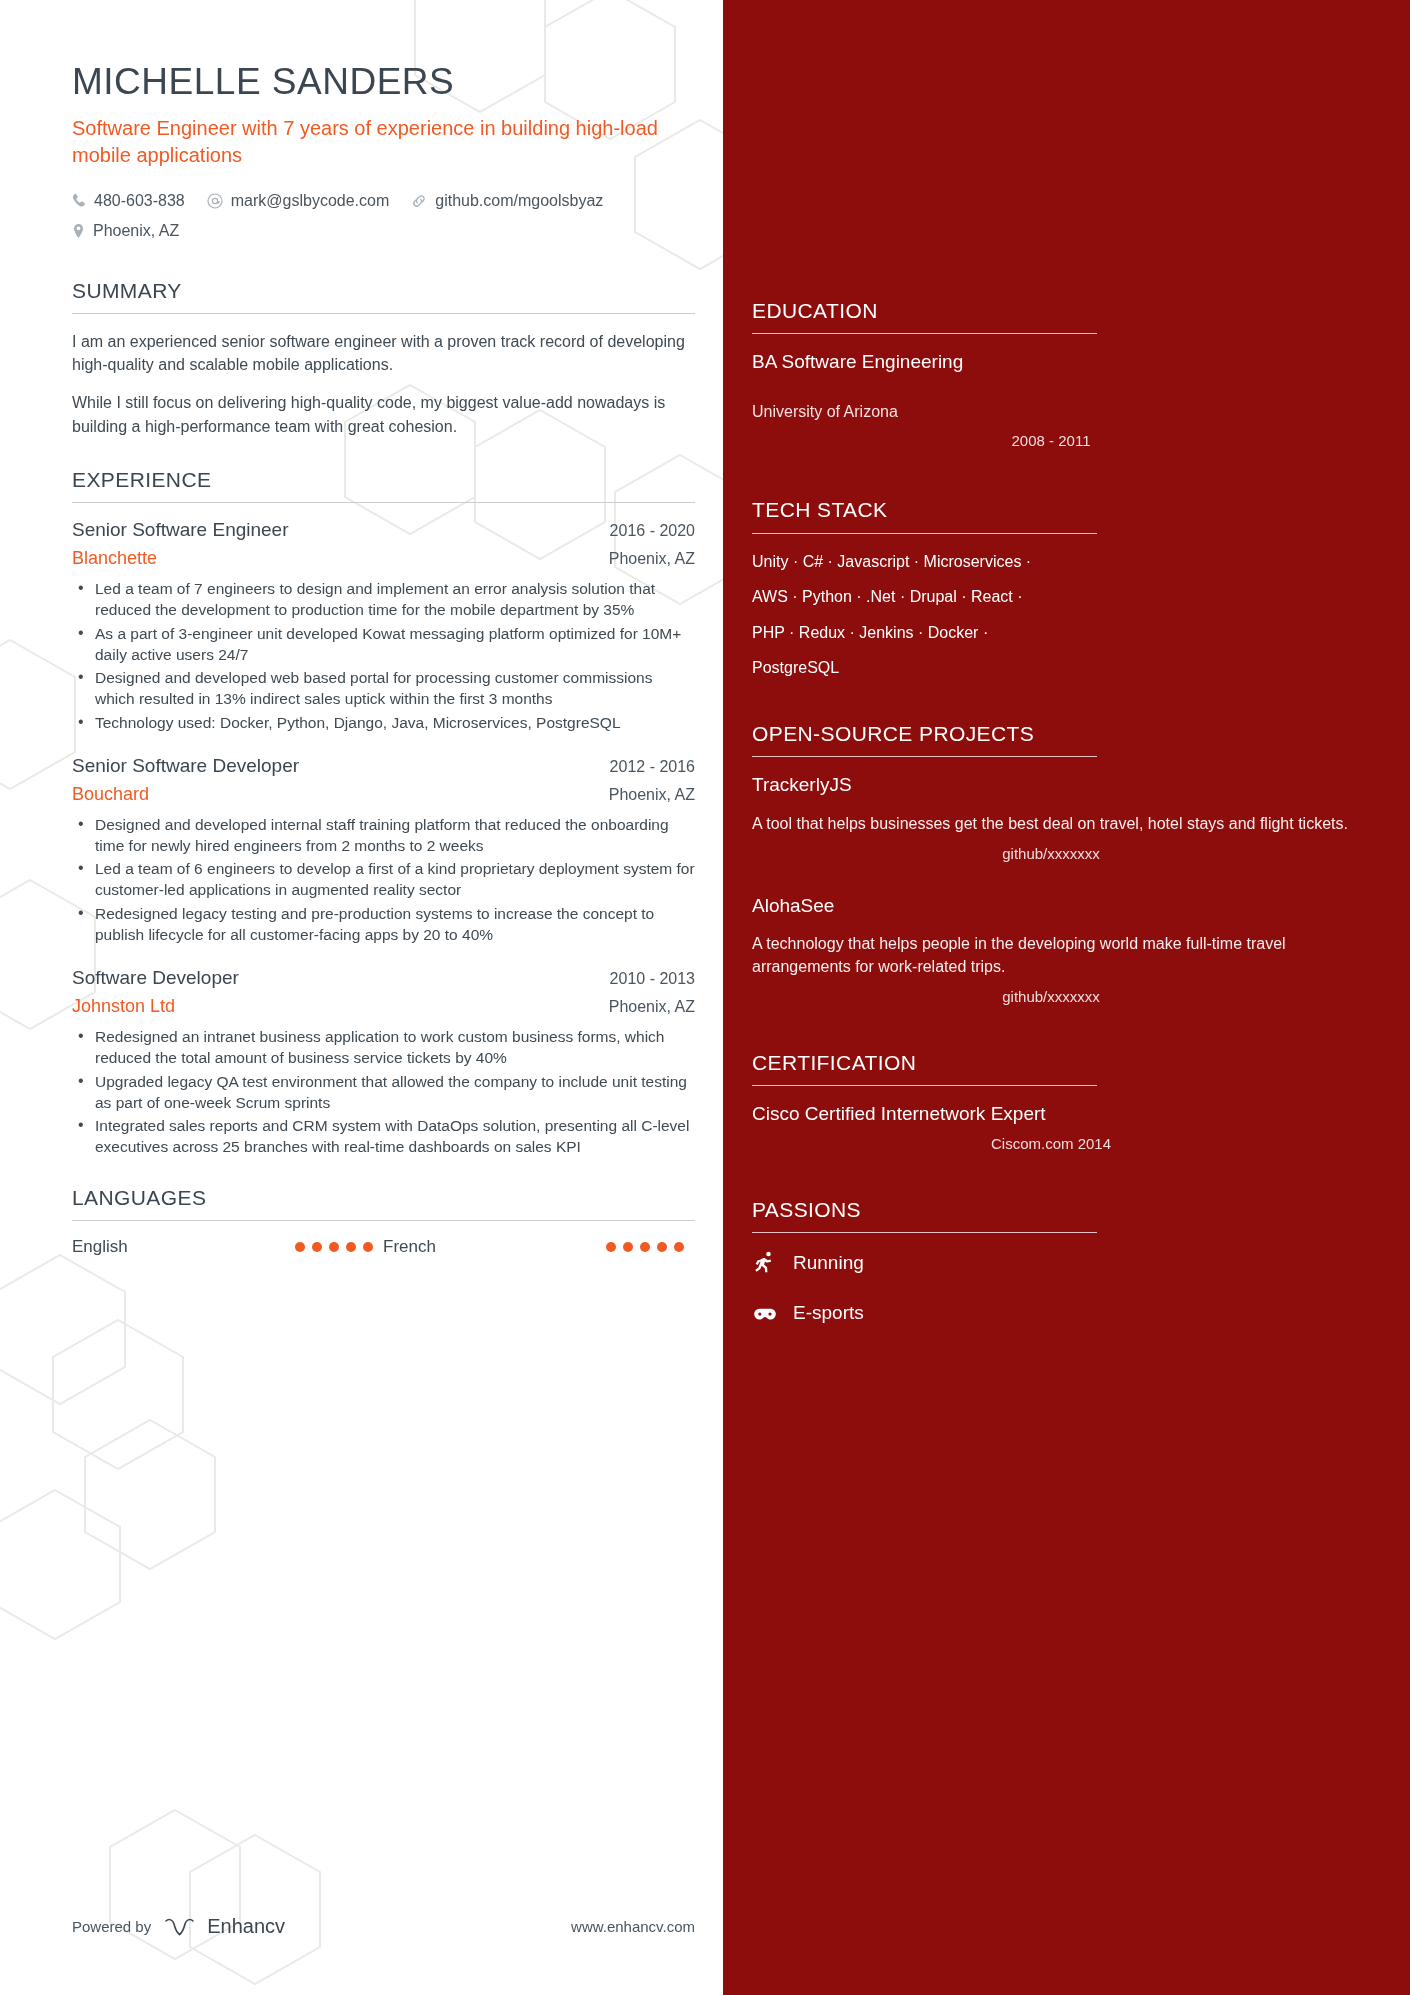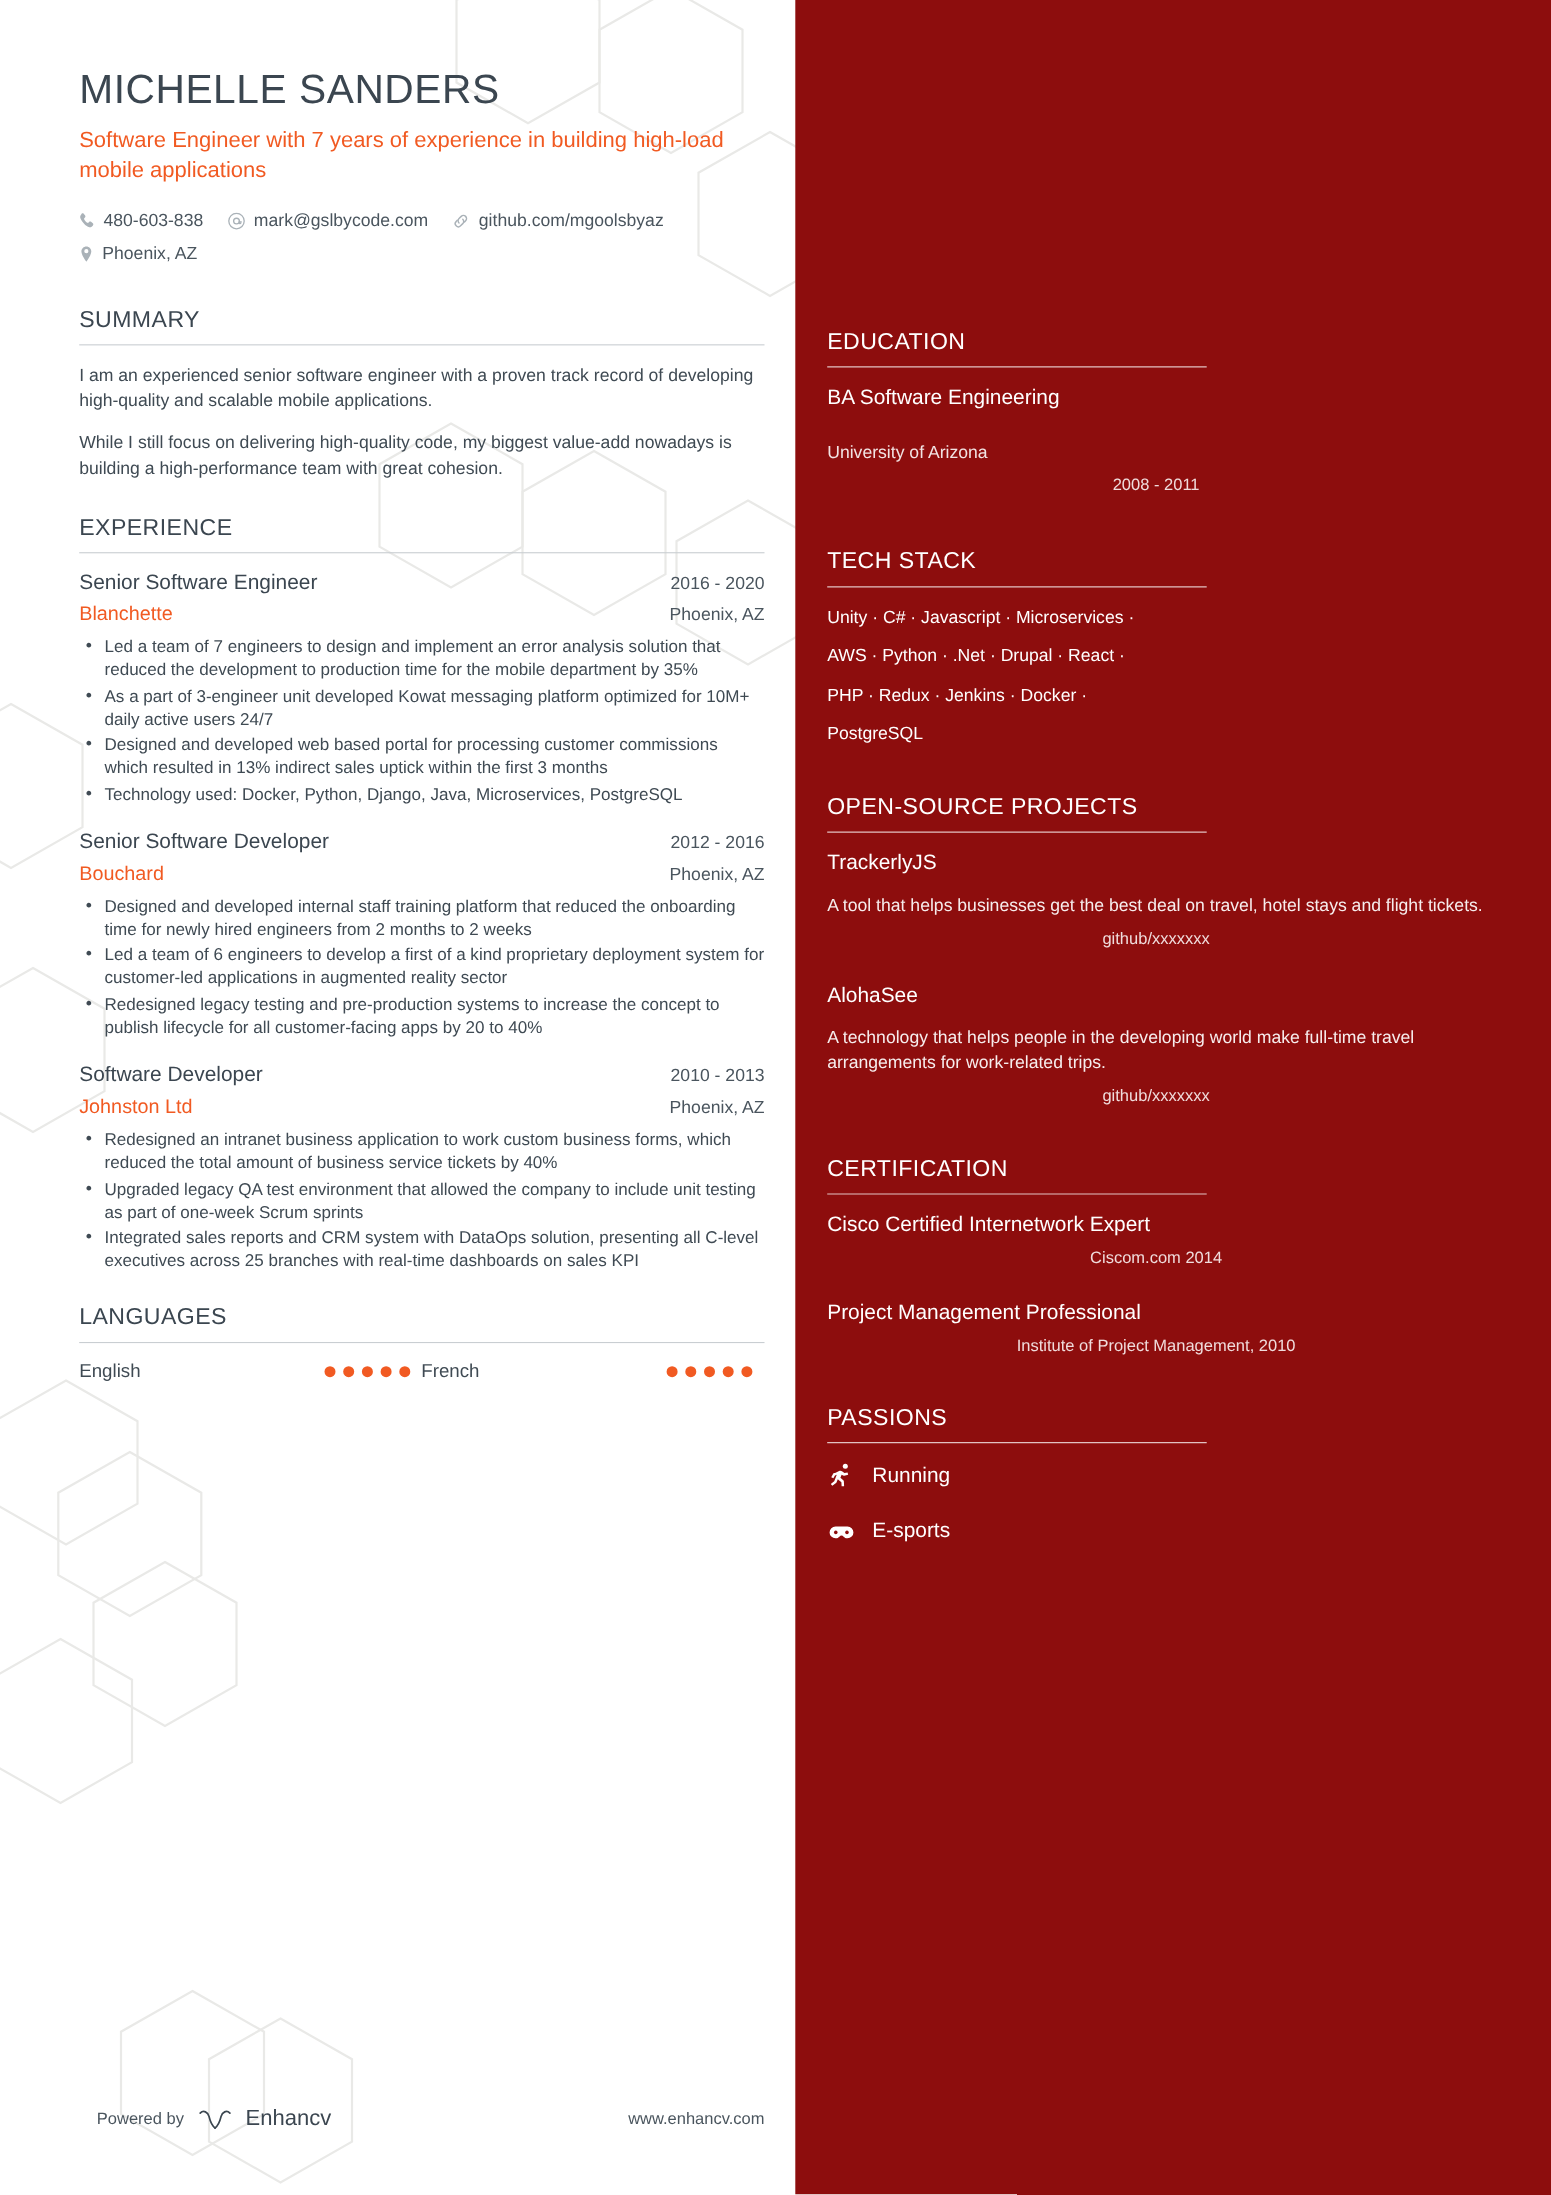--- a/index.html
+++ b/index.html
@@ -115,21 +115,21 @@
   .lang-name { color: #3f4a53; font-size: 17px; }
   .dots { display: flex; gap: 7px; margin-left: auto; padding-right: 10px; }
   .dot { width: 10px; height: 10px; border-radius: 50%; background: #f15a22; }
 
   
   .footer {
     position: absolute; left: 72px; bottom: 57px;
     width: 623px; display: flex; align-items: center;
     justify-content: space-between; z-index: 3;
   }
-  .powered { display: flex; align-items: center; gap: 13px; margin-left: 16px; }
+  .powered { display: flex; align-items: center; gap: 13px; }
   .powered-label { color: #4a555e; font-size: 15px; }
   .brand { display: flex; align-items: center; gap: 9px; }
   .brand-name { color: #3b4650; font-size: 20px; }
   .site-url { color: #4a555e; font-size: 15px; }
 </style>
 </head>
 <body>
 
 <div class="page">
 
@@ -313,24 +313,20 @@
         </div>
       </div>
 
       <div class="side-sec" style="margin-top:42px">
         <div class="side-sec-title">CERTIFICATION</div>
         <div class="side-rule"></div>
         <div class="side-item" style="margin-bottom:28px">
           <div class="side-item-title">Cisco Certified Internetwork Expert</div>
           <div class="side-item-meta">Ciscom.com 2014</div>
         </div>
-        <div class="side-item">
-          <div class="side-item-title">Project Management Professional</div>
-          <div class="side-item-meta">Institute of Project Management, 2010</div>
-        </div>
       </div>
 
       <div class="side-sec" style="margin-top:42px">
         <div class="side-sec-title">PASSIONS</div>
         <div class="side-rule"></div>
         <div class="passion-row">
           <svg class="passion-ico" viewBox="0 0 24 24" fill="#ffffff">
             <circle cx="15.2" cy="3.6" r="2.1"></circle>
             <path d="M6.6 9.4 10 7.6c.8-.4 1.7-.3 2.4.2l2.1 1.6 2.6-.6.5 2-3.3.8c-.5.1-1 0-1.4-.3l-.8-.6-1 2.6 2.4 2.1c.3.3.5.7.5 1.1l.2 4h-2.1l-.2-3.4-3-2.6-1.2 3-3.4 2.6-1.3-1.6 2.9-2.3 2.1-5.5-1.5.8-1.3 2.3-1.8-1 1.6-2.8c.2-.3.4-.6.6-.7z"></path>
           </svg>

